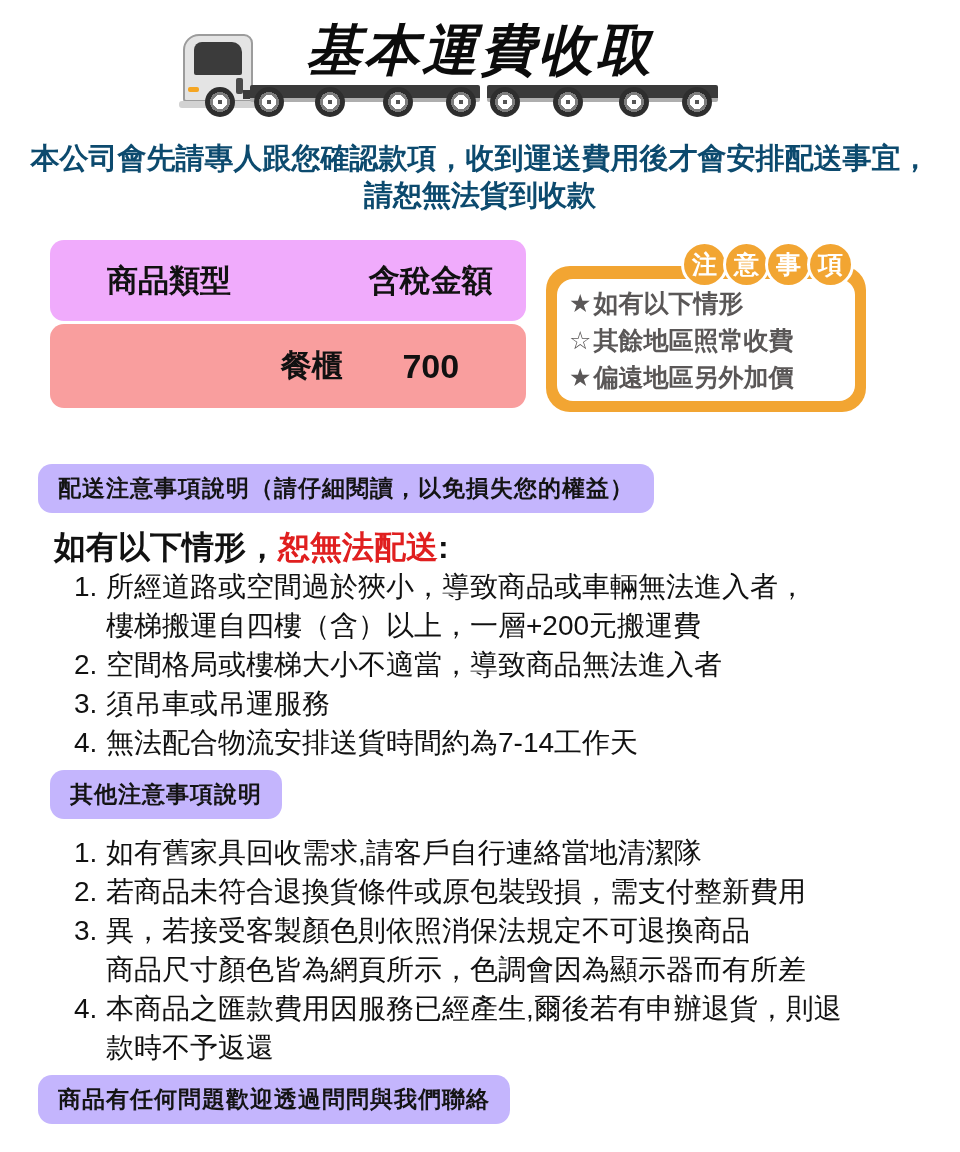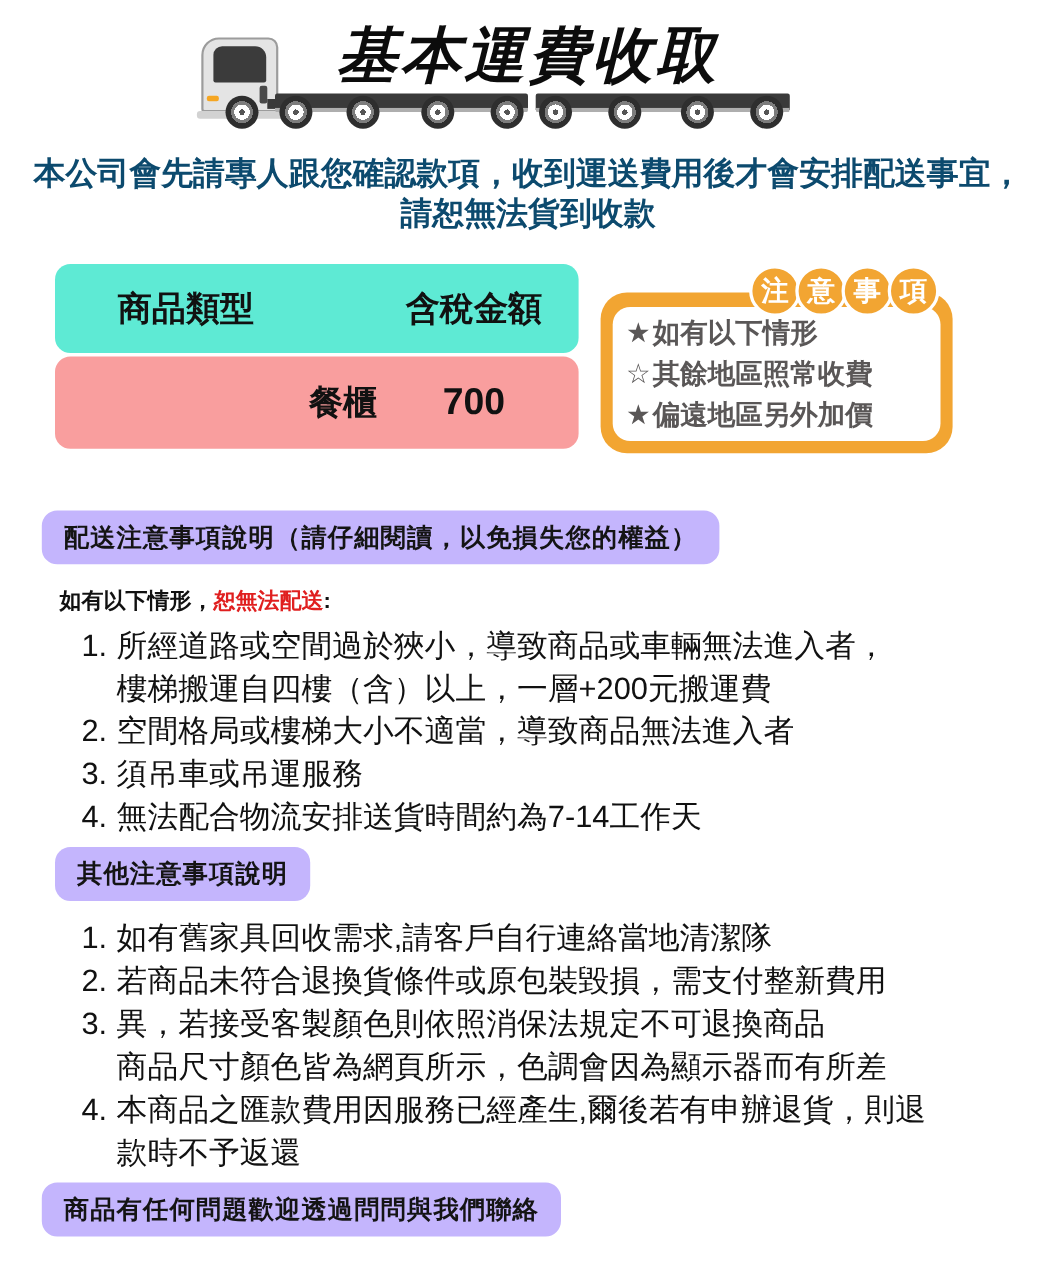--- a/index.html
+++ b/index.html
@@ -31,21 +31,21 @@
     background:radial-gradient(circle at center,#555 0 2.5px,#ffffff 2.5px 7px,#7d7d7d 7px 10px,#2e2e2e 10px); }
 
   
   .red-note { margin-top:12px; text-align:center; font-size:29px; font-weight:bold;
     color:#0c4a6e; line-height:37px; }
   .red-note span { display:block; }
 
   
   .fee-section { position:relative; margin:26px 0 0 50px; display:flex; gap:20px; height:172px; }
   .fee-table { width:476px; }
-  .thead { position:relative; height:81px; background:#5eead4; border-radius:14px;
+  .thead { position:relative; height:81px; background:#f0abfc; border-radius:14px;
     margin-bottom:3px; font-size:31px; font-weight:bold; }
   .trow { position:relative; height:84px; background:#f99e9e; border-radius:14px; }
   .cell { position:absolute; top:50%; transform:translate(-50%,-50%); white-space:nowrap; }
   .c-h1 { left:25%; } .c-h2 { left:80%; }
   .c-r1 { left:55%; font-size:31px; font-weight:bold; }
   .c-r2 { left:80%; font-size:34px; font-weight:bold; }
 
   .attention-box { position:relative; width:320px; margin-top:26px; height:146px;
     background:#f2a532; border-radius:24px; padding:13px 11px 11px 11px; }
   .attention-inner { background:#ffffff; border-radius:16px; height:100%;
@@ -60,21 +60,21 @@
 
   
   .content { padding:0 30px 0 38px; }
   .yellow-heading { display:inline-block; background:#c4b5fd; border-radius:14px;
     padding:9px 20px; font-family:"DejaVu Serif",serif; font-size:23px;
     font-weight:600; color:#141414; letter-spacing:1px; white-space:nowrap; }
   .h-delivery { margin-top:52px; }
   .h-other { margin-top:8px; margin-left:12px; }
   .h-contact { margin-top:8px; }
 
-  .intro { margin:15px 0 0 16px; font-size:20px; font-weight:bold; line-height:39px; }
+  .intro { margin:15px 0 0 16px; font-size:32px; font-weight:bold; line-height:39px; }
   .intro .red { color:#e01f1f; }
 
   .list { margin:0 0 0 36px; }
   .list2 { margin-top:14px; }
   .li { display:flex; font-size:28px; line-height:39px; font-weight:500; }
   .li .num { flex:0 0 32px; }
   .li .txt { display:flex; flex-direction:column; }
   .ln { display:block; white-space:nowrap; }
 </style>
 </head>

